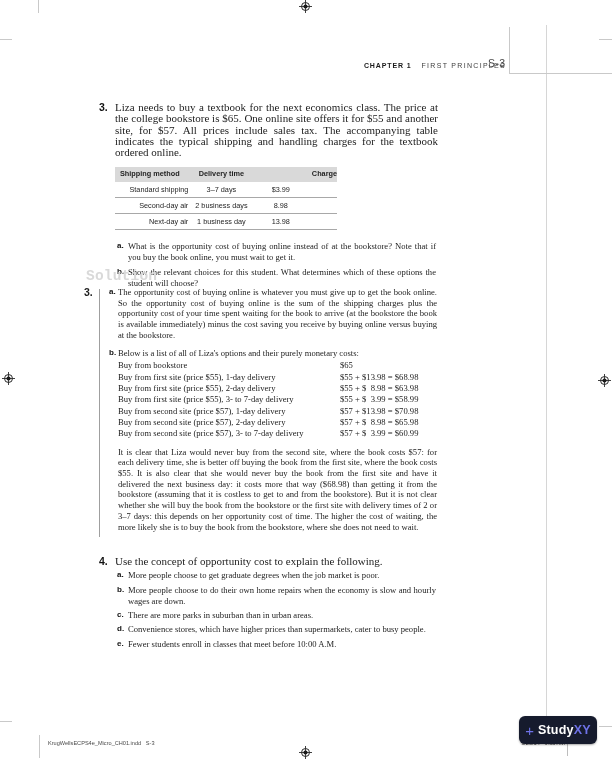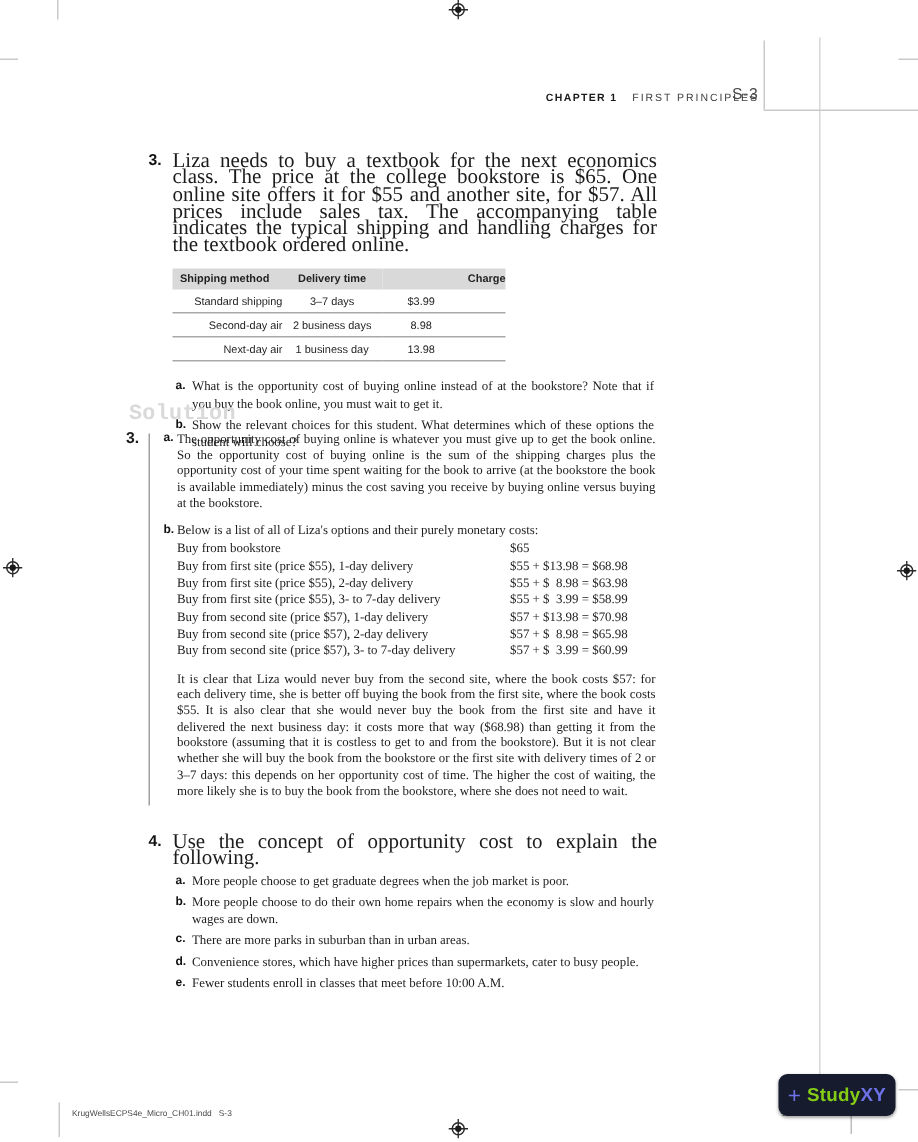--- a/index.html
+++ b/index.html
@@ -22,21 +22,21 @@
   .page-number {
     position:absolute; top:57px; left:488px; font-family:"Liberation Sans", sans-serif;
     font-size:10.5px; color:#454545; letter-spacing:0.4px; font-stretch:condensed;
   }
   
   .qblock { position:absolute; left:99px; width:339px; }
   .qnum {
     position:absolute; left:0; top:-1px; font-family:"Liberation Sans", sans-serif;
     font-weight:bold; font-size:10.5px; color:#111;
   }
-  .qtext { margin-left:16px; font-size:14px; line-height:11.3px; text-align:justify; }
+  .qtext { margin-left:16px; font-size:11px; line-height:11.3px; text-align:justify; }
   .qparts { margin-left:18px; margin-top:5px; }
   .qpart { position:relative; margin-top:3px; }
   .part-label {
     position:absolute; left:0; top:0; font-family:"Liberation Sans", sans-serif;
     font-weight:bold; font-size:8px; color:#111;
   }
   .part-text { margin-left:11px; width:308px; font-size:8.6px; line-height:11.3px; text-align:justify; }
   
   .ship-table {
     margin:9px 0 11px 16px; width:222px; border-collapse:collapse;
@@ -81,21 +81,21 @@
     font-family:"Liberation Sans", sans-serif; font-size:5.6px; color:#4a4a4a; white-space:pre;
   }
   
   .study-badge {
     position:absolute; left:519px; top:716px; width:78px; height:28px; background:#161b2d;
     border-radius:6px; display:flex; align-items:center; justify-content:center;
     z-index:10; box-shadow:0 1px 2px rgba(0,0,0,0.35);
     font-family:"Liberation Sans", sans-serif;
   }
   .badge-plus { color:#6e72e8; font-size:15px; font-weight:300; margin-right:4px; line-height:1; }
-  .badge-study { color:#84cc16; font-weight:bold; font-size:12.5px; letter-spacing:0.2px; }
+  .badge-study { color:#ffffff; font-weight:bold; font-size:12.5px; letter-spacing:0.2px; }
   .badge-xy { color:#6e72e8; font-weight:bold; font-size:12.5px; letter-spacing:0.2px; }
   p { margin:0; }
 </style>
 </head>
 <body>
 
 <div class="mark" style="left:38px; top:0; width:1px; height:13px;"></div>
 <div class="mark" style="left:0; top:39px; width:12px; height:1px;"></div>
 <div class="mark" style="left:599px; top:39px; width:13px; height:1px;"></div>
 <div class="trim-v-full"></div>

